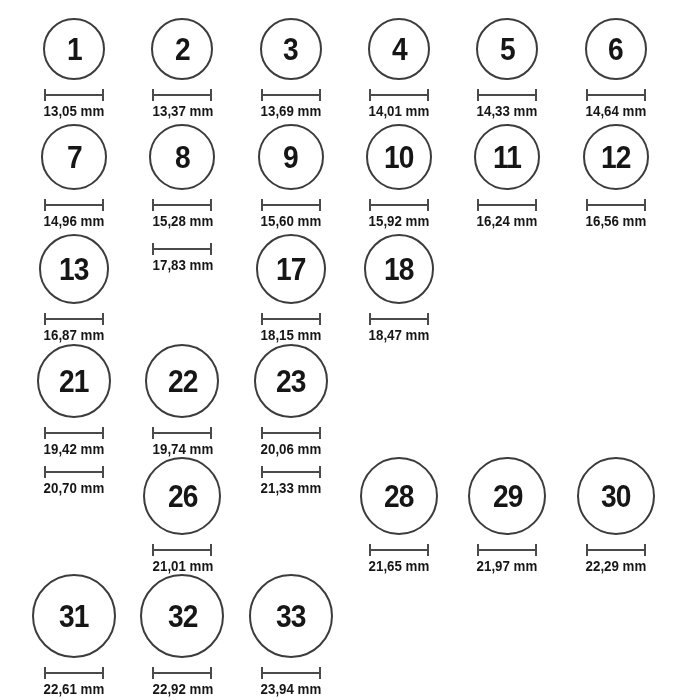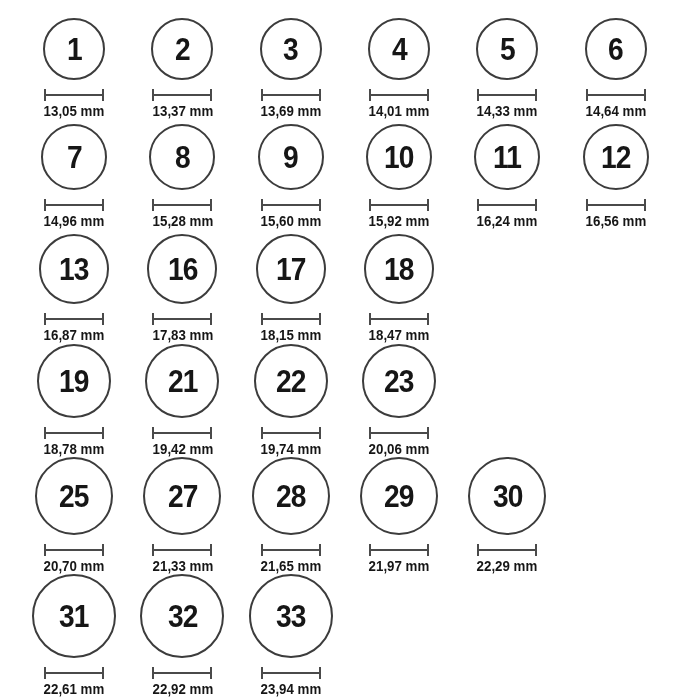--- a/index.html
+++ b/index.html
@@ -200,23 +200,20 @@
       <div class="cell">
         <div class="circle">
           <span class="num">13</span>
         </div>
         <div class="measure">
           <span class="mline"></span>
         </div>
         <div class="label">16,87 mm</div>
       </div>
       <div class="cell">
-        <div class="circle">
-          <span class="num">16</span>
-        </div>
         <div class="measure">
           <span class="mline"></span>
         </div>
         <div class="label">17,83 mm</div>
       </div>
       <div class="cell">
         <div class="circle">
           <span class="num">17</span>
         </div>
         <div class="measure">
@@ -230,29 +227,20 @@
         </div>
         <div class="measure">
           <span class="mline"></span>
         </div>
         <div class="label">18,47 mm</div>
       </div>
     </div>
     <div class="row row-3">
       <div class="cell">
         <div class="circle">
-          <span class="num">19</span>
-        </div>
-        <div class="measure">
-          <span class="mline"></span>
-        </div>
-        <div class="label">18,78 mm</div>
-      </div>
-      <div class="cell">
-        <div class="circle">
           <span class="num">21</span>
         </div>
         <div class="measure">
           <span class="mline"></span>
         </div>
         <div class="label">19,42 mm</div>
       </div>
       <div class="cell">
         <div class="circle">
           <span class="num">22</span>
@@ -267,32 +255,35 @@
           <span class="num">23</span>
         </div>
         <div class="measure">
           <span class="mline"></span>
         </div>
         <div class="label">20,06 mm</div>
       </div>
     </div>
     <div class="row row-4">
       <div class="cell">
-        <div class="circle">
-          <span class="num">25</span>
-        </div>
         <div class="measure">
           <span class="mline"></span>
         </div>
         <div class="label">20,70 mm</div>
       </div>
       <div class="cell">
         <div class="circle">
-          <span class="num">27</span>
-        </div>
+          <span class="num">26</span>
+        </div>
+        <div class="measure">
+          <span class="mline"></span>
+        </div>
+        <div class="label">21,01 mm</div>
+      </div>
+      <div class="cell">
         <div class="measure">
           <span class="mline"></span>
         </div>
         <div class="label">21,33 mm</div>
       </div>
       <div class="cell">
         <div class="circle">
           <span class="num">28</span>
         </div>
         <div class="measure">

